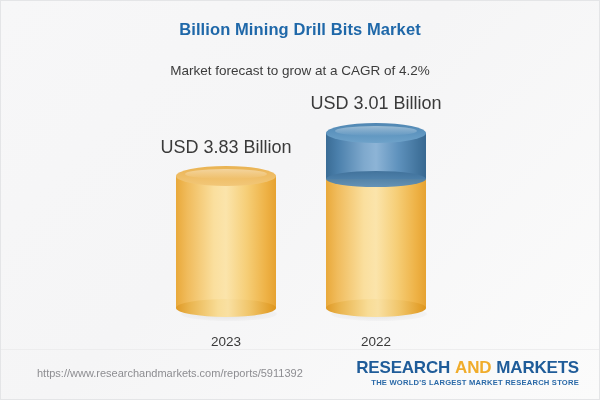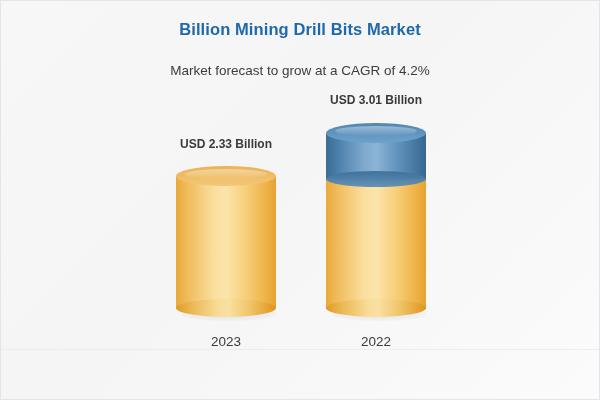--- a/index.html
+++ b/index.html
@@ -58,22 +58,22 @@
     position: absolute;
     width: 160px;
     text-align: center;
   }
   #bar-group-2023 { left: 145px; top: 0; }
   #bar-group-2028 { left: 295px; top: 0; }
 
   .value-label {
     position: absolute;
     left: 0; right: 0;
-    font-size: 12px;
-    font-weight: bold;
+    font-size: 18px;
+    font-weight: normal;
     color: #3a3a3a;
     white-space: nowrap;
   }
   #value-2023 { top: 66px; }
   #value-2028 { top: 22px; }
 
   .category-label {
     position: absolute;
     left: 0; right: 0;
     top: 263px;
@@ -235,21 +235,21 @@
 <body>
 
 <div id="card">
 
   <div id="chart-title">Billion Mining Drill Bits Market</div>
   <div id="chart-subtitle">Market forecast to grow at a CAGR of 4.2%</div>
 
   <div id="plot">
 
     <div class="bar-group" id="bar-group-2023">
-      <div class="value-label" id="value-2023">USD 2.33 Billion</div>
+      <div class="value-label" id="value-2023">USD 3.83 Billion</div>
 
       <div class="cylinder" id="cyl-2023">
         <div class="cyl-shadow"></div>
         <div class="cyl-body seg-gold" style="top:10px; height:132px;"></div>
         <div class="cyl-bottom bottom-gold"></div>
         <div class="cyl-cap cap-gold" style="top:0;"></div>
       </div>
 
       <div class="category-label">2023</div>
     </div>
@@ -268,14 +268,22 @@
         <div class="cyl-cap cap-blue" style="top:0;"></div>
       </div>
 
       <div class="category-label">2022</div>
     </div>
 
   </div>
 
   <div id="footer-divider"></div>
 
+  <div id="footer">
+    <div id="source-url">https://www.researchandmarkets.com/reports/5911392</div>
+
+    <div id="logo">
+      <div id="logo-wordmark"><span class="logo-blue">RESEARCH</span><span class="logo-gold" style="margin-left: 5px;">AND</span><span class="logo-blue" style="margin-left: 5px;">MARKETS</span></div>
+      <div id="logo-tagline">THE WORLD'S LARGEST MARKET RESEARCH STORE</div>
+    </div>
+  </div>
 
 </div>
 
 </body></html>

